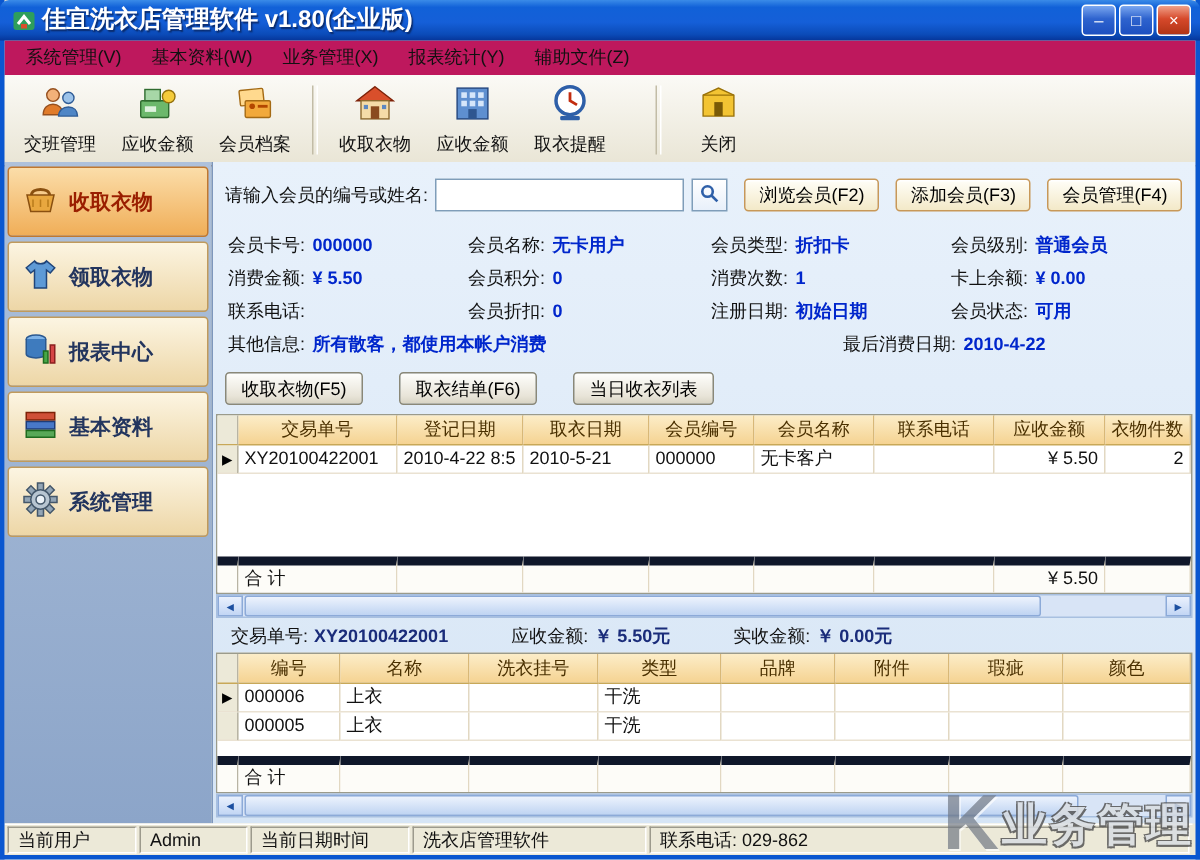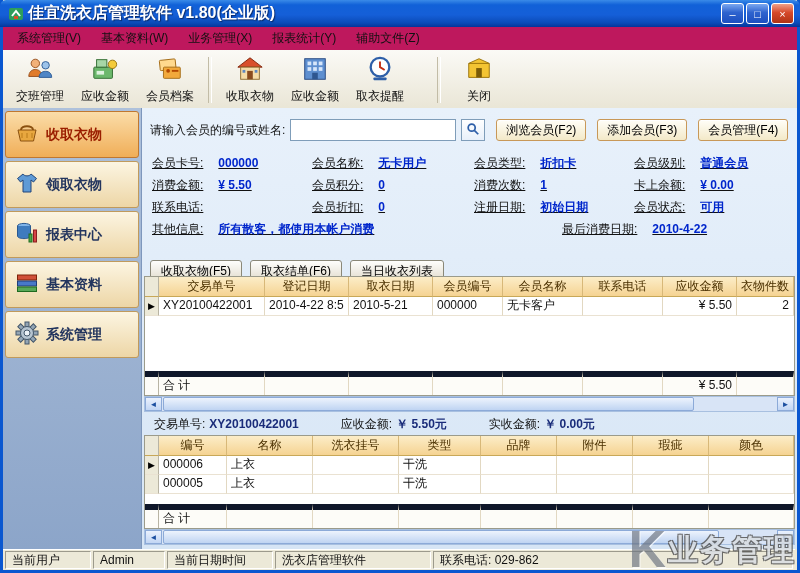--- a/index.html
+++ b/index.html
@@ -48,28 +48,28 @@
   
   .search-row{position:absolute;left:8px;right:6px;top:10px;height:24px;display:flex;align-items:center;gap:5px;}
   .search-input{width:158px;height:20px;border:1px solid #7F9DB9;background:#FFF;padding:0 3px;font:inherit;}
   .search-btn{width:24px;height:22px;border:1px solid #7F9DB9;background:linear-gradient(#FFF,#E8F0FA);display:flex;align-items:center;justify-content:center;padding:0;}
   .xp-btn{height:22px;padding:2px 9px;font:inherit;border:1px solid #C89858;border-radius:3px;
     background:linear-gradient(#FFFEF8,#F3E9C8);box-shadow:inset 0 1px 0 #FFF;white-space:nowrap;margin-left:6px;}
 
   
   .member-grid{position:absolute;left:10px;right:6px;top:44px;height:90px;display:grid;
     grid-template-columns:160px 162px 160px 1fr;grid-auto-rows:22px;align-items:center;}
-  .mcell{display:flex;align-items:center;gap:15px;white-space:nowrap;overflow:visible;text-decoration:underline;}
+  .mcell{display:flex;align-items:center;gap:5px;white-space:nowrap;overflow:visible;}
   .mlabel{color:#111;}
   .mvalue{color:#0026CC;font-weight:bold;}
   .span2{grid-column:span 2;}
   .indent{padding-left:88px;}
 
   
-  .action-row{position:absolute;left:8px;top:152px;height:23px;display:flex;gap:8px;}
+  .action-row{position:absolute;left:8px;top:140px;height:23px;display:flex;gap:24px;}
   .gray-btn{height:22px;padding:2px 10px;font:inherit;border:1px solid #8A8878;border-radius:3px;
     background:linear-gradient(#FEFEFC,#E8E4D8 75%,#D8D4C4);white-space:nowrap;}
 
   
   .grid{position:absolute;left:2px;right:2px;background:#FFF;border:1px solid #9B9B8B;display:flex;flex-direction:column;}
   .grid.t1{top:168px;height:118px;}
   .grid.t2{top:327px;height:92px;}
   .trow{display:grid;flex:none;}
   .trow.c1{grid-template-columns:14px 106px 84px 84px 70px 80px 80px 74px 1fr;}
   .trow.c2{grid-template-columns:14px 68px 86px 86px 82px 76px 76px 76px 1fr;}

